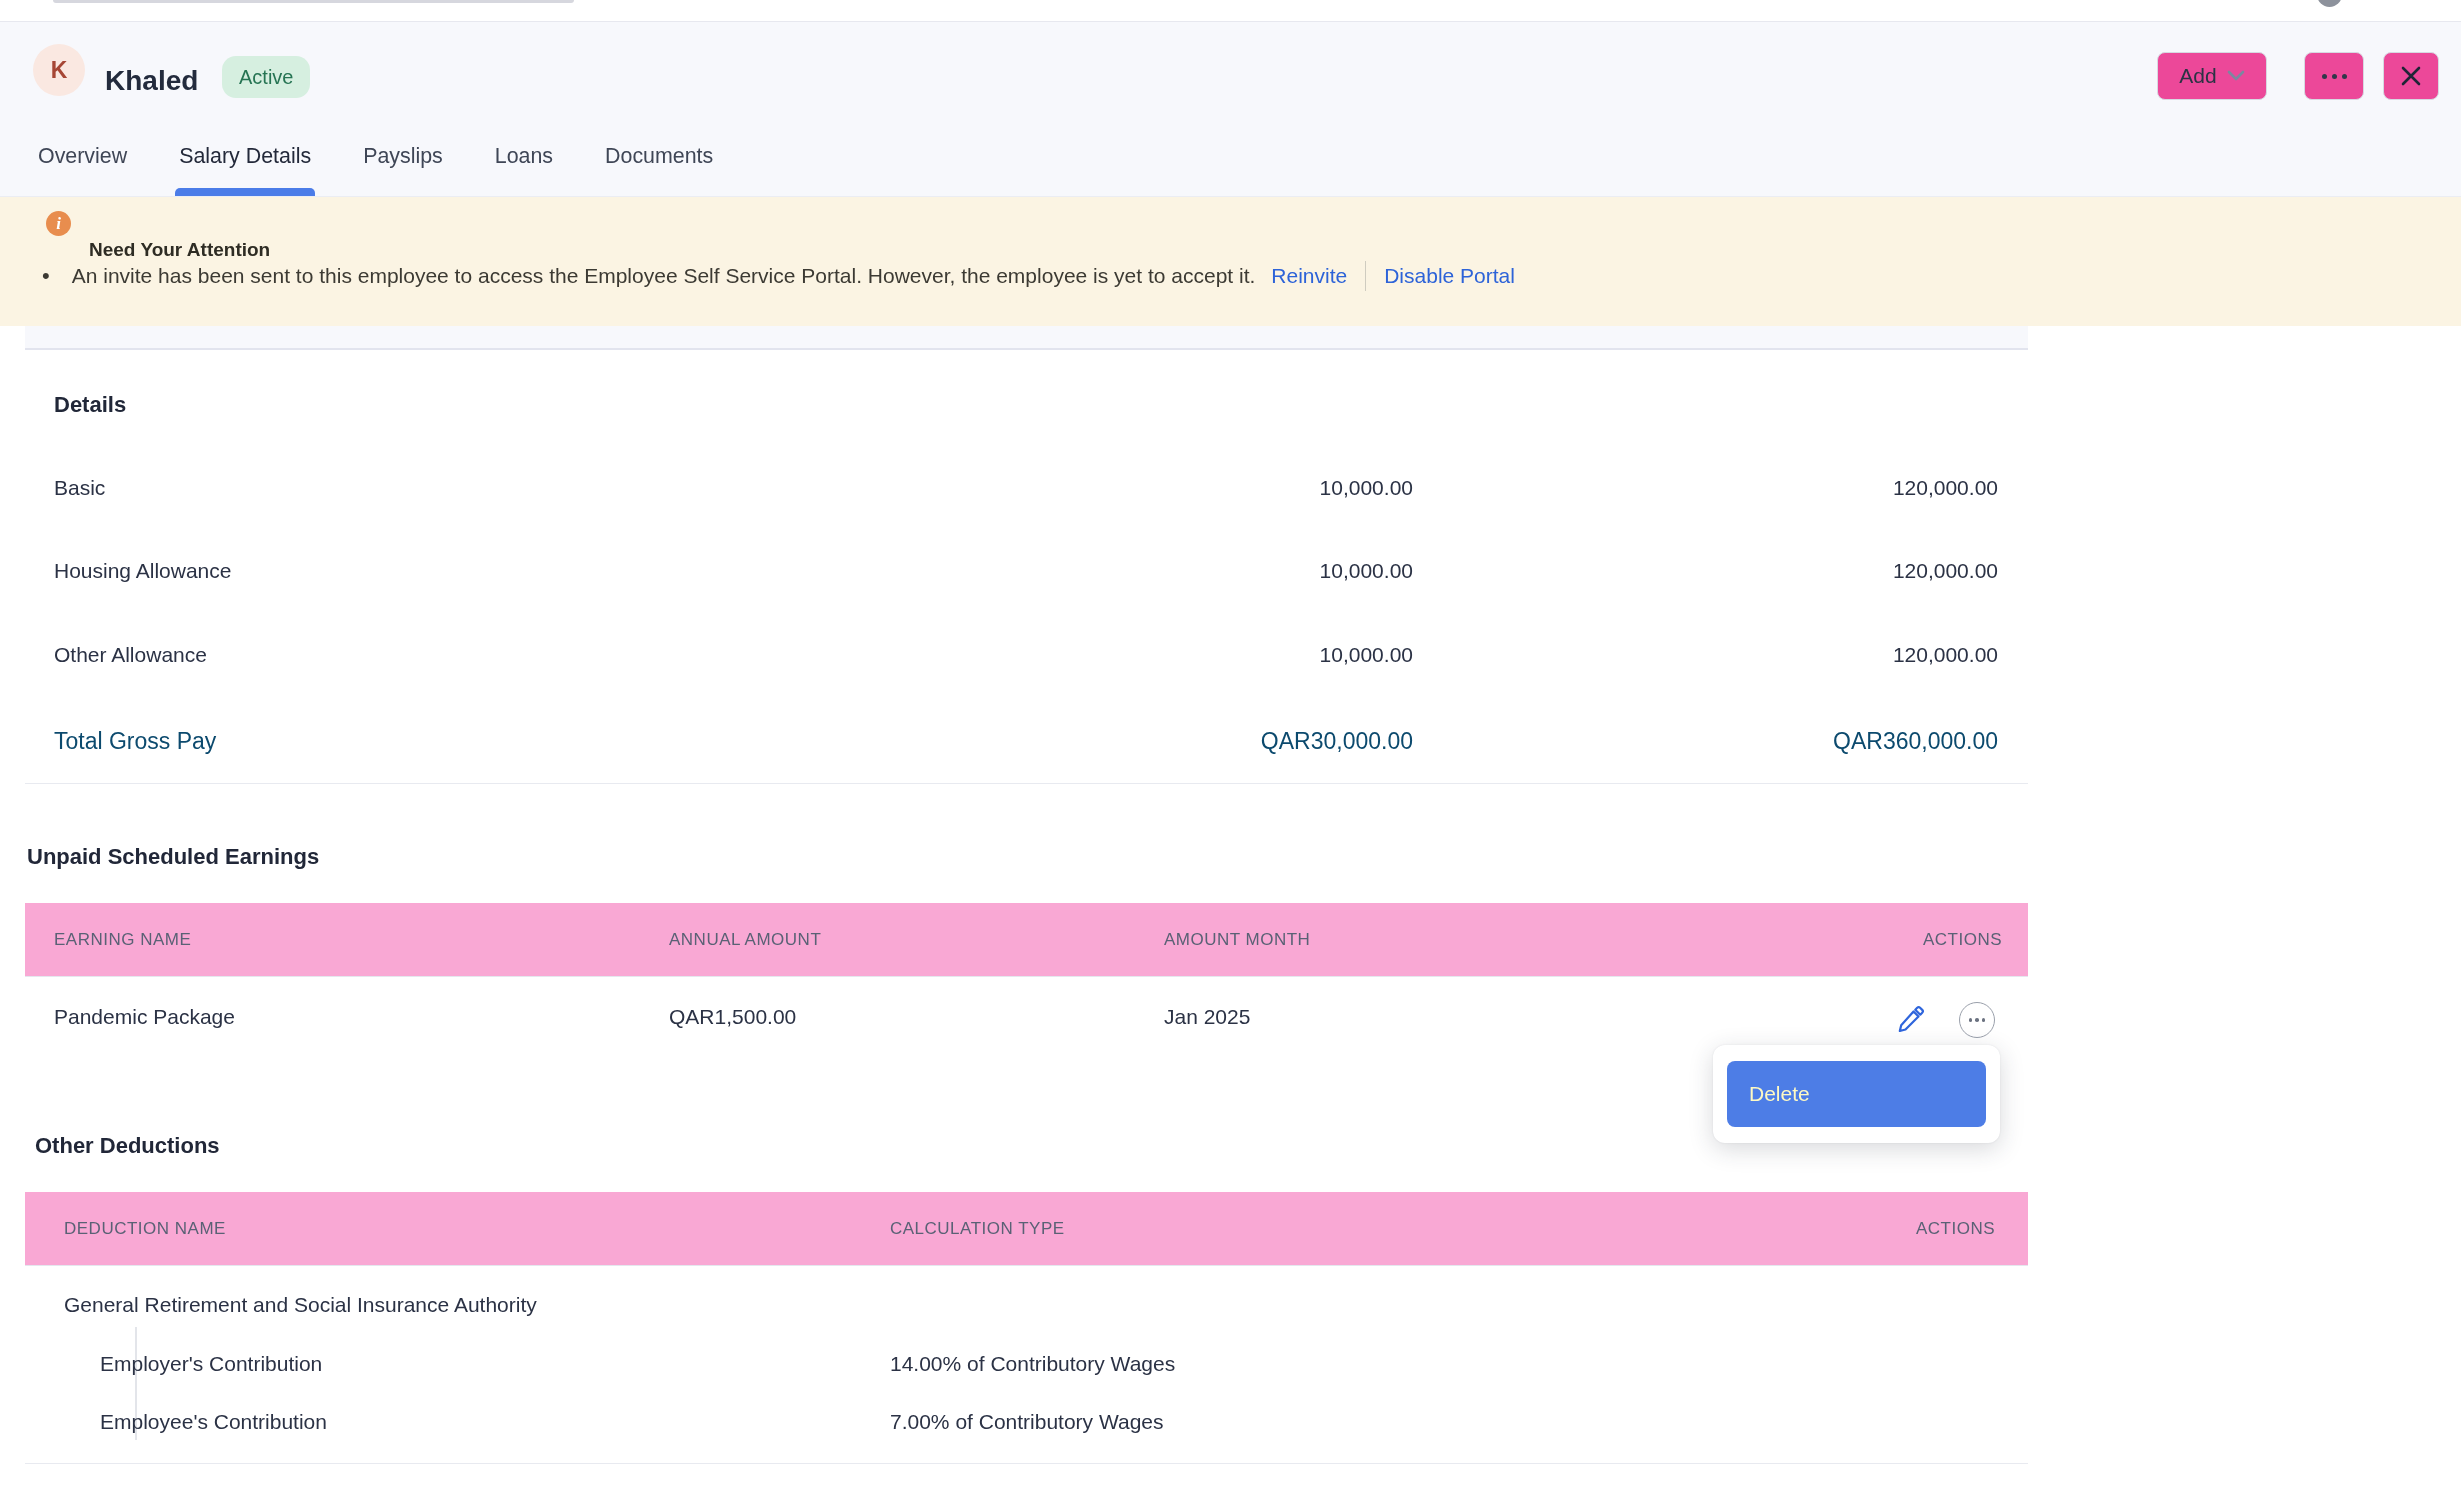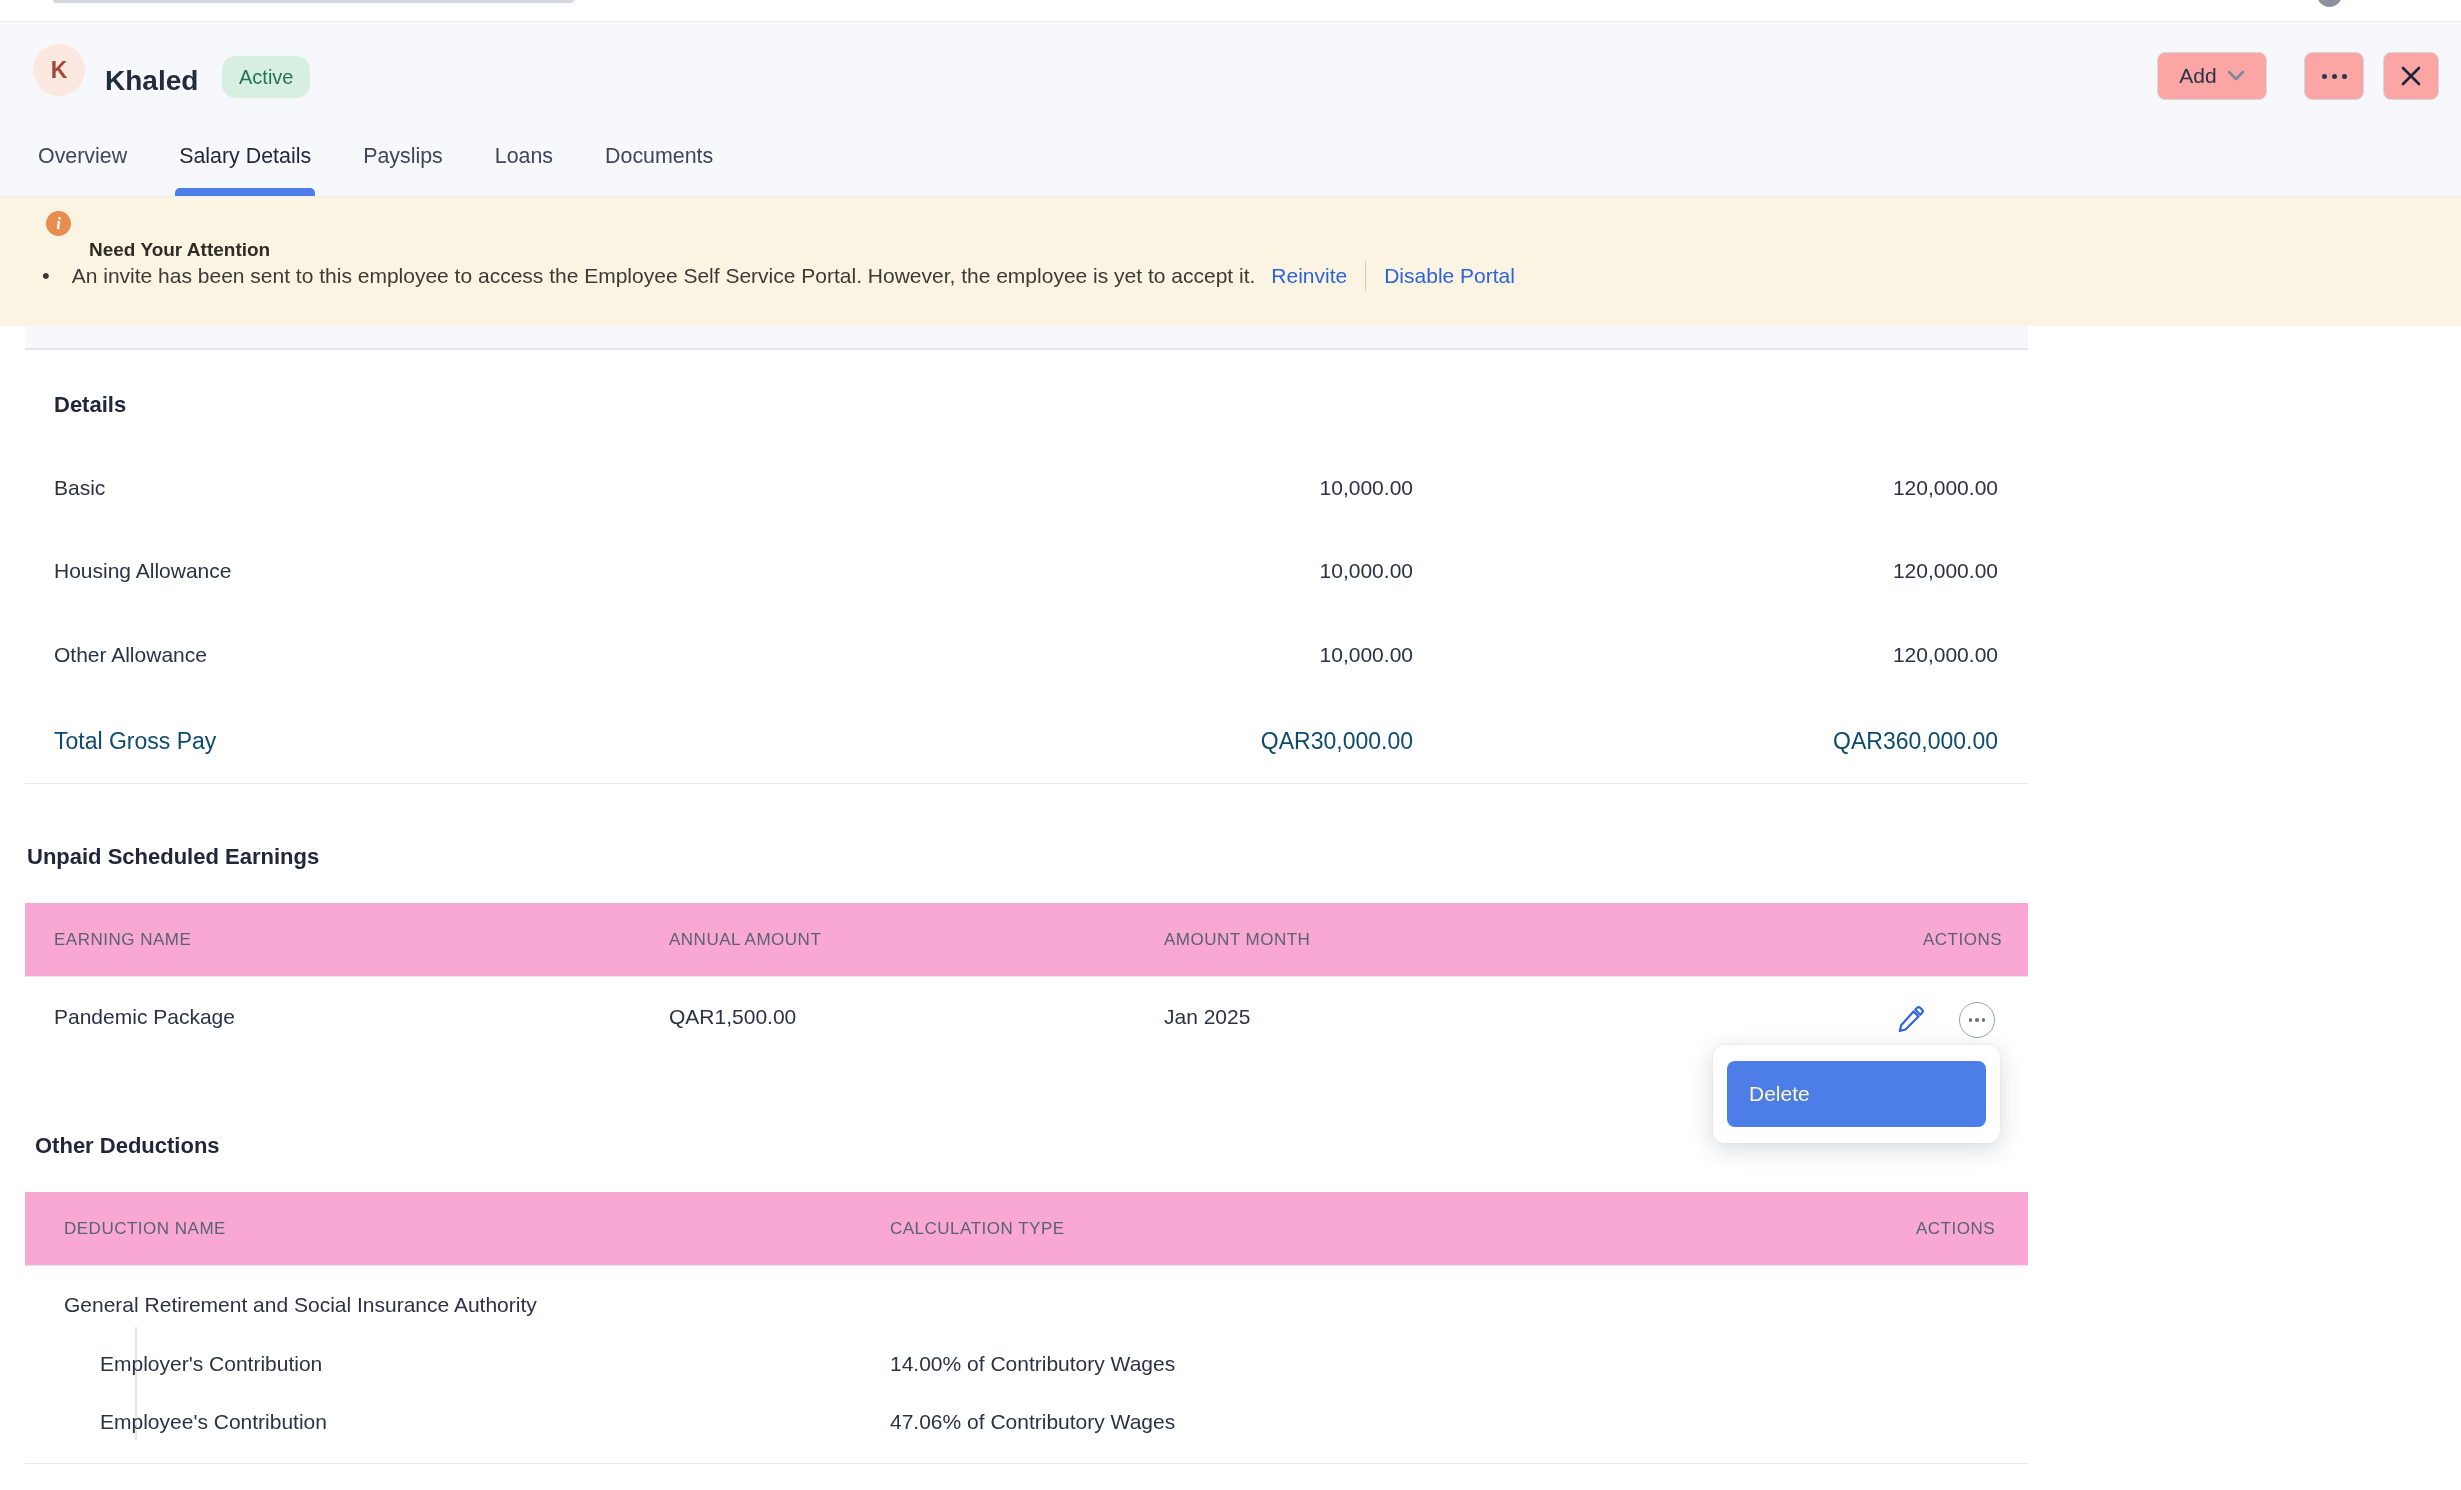--- a/index.html
+++ b/index.html
@@ -23,21 +23,21 @@
   
   .drawer-header { position:absolute; left:0; top:22px; width:2462px; height:175px;
             background:#f7f8fc; border-bottom:1px solid #ebedf3; }
   .emp-avatar { position:absolute; left:33px; top:22px; width:52px; height:52px;
             border-radius:50%; background:#fae8e1; color:#a64635;
             font-size:23px; font-weight:700; display:flex; align-items:center; justify-content:center; }
   .emp-name { position:absolute; left:105px; top:43px; font-size:28px; font-weight:700; color:#232b3d; }
   .status-badge { position:absolute; left:222px; top:34px; height:42px; padding:0 17px;
             background:#d6efe0; color:#267453; font-size:20px; border-radius:14px;
             display:flex; align-items:center; }
-  .hdr-btn { position:absolute; top:30px; height:48px; background:#fca5a5;
+  .hdr-btn { position:absolute; top:30px; height:48px; background:#ec4899;
             border:1px solid #d7d9e2; border-radius:8px; display:flex; align-items:center;
             justify-content:center; font-size:21px; color:#2b3344; cursor:pointer; }
   .btn-add { left:2157px; width:110px; gap:10px; }
   .btn-more { left:2304px; width:60px; }
   .btn-close { left:2383px; width:56px; }
   .dots3 { display:flex; gap:5px; }
   .dots3 i { width:5px; height:5px; border-radius:50%; background:#30374a; }
 
   .tabs { position:absolute; left:36px; bottom:0; height:80px; display:flex; gap:48px; }
   .tab { position:relative; height:100%; display:flex; align-items:center;
@@ -217,17 +217,17 @@
     <div class="th" style="right:33px;">ACTIONS</div>
   </div>
 
   <div class="cell" style="left:64px; top:943px;">General Retirement and Social Insurance Authority</div>
   <div class="tree-line"></div>
 
   <div class="cell" style="left:100px; top:1002px;">Employer's Contribution</div>
   <div class="cell" style="left:890px; top:1002px;">14.00% of Contributory Wages</div>
 
   <div class="cell" style="left:100px; top:1060px;">Employee's Contribution</div>
-  <div class="cell" style="left:890px; top:1060px;">47.06% of Contributory Wages</div>
+  <div class="cell" style="left:890px; top:1060px;">7.00% of Contributory Wages</div>
 
   <div class="divider" style="top:1113px;"></div>
 </div>
 
 
 </body></html>

